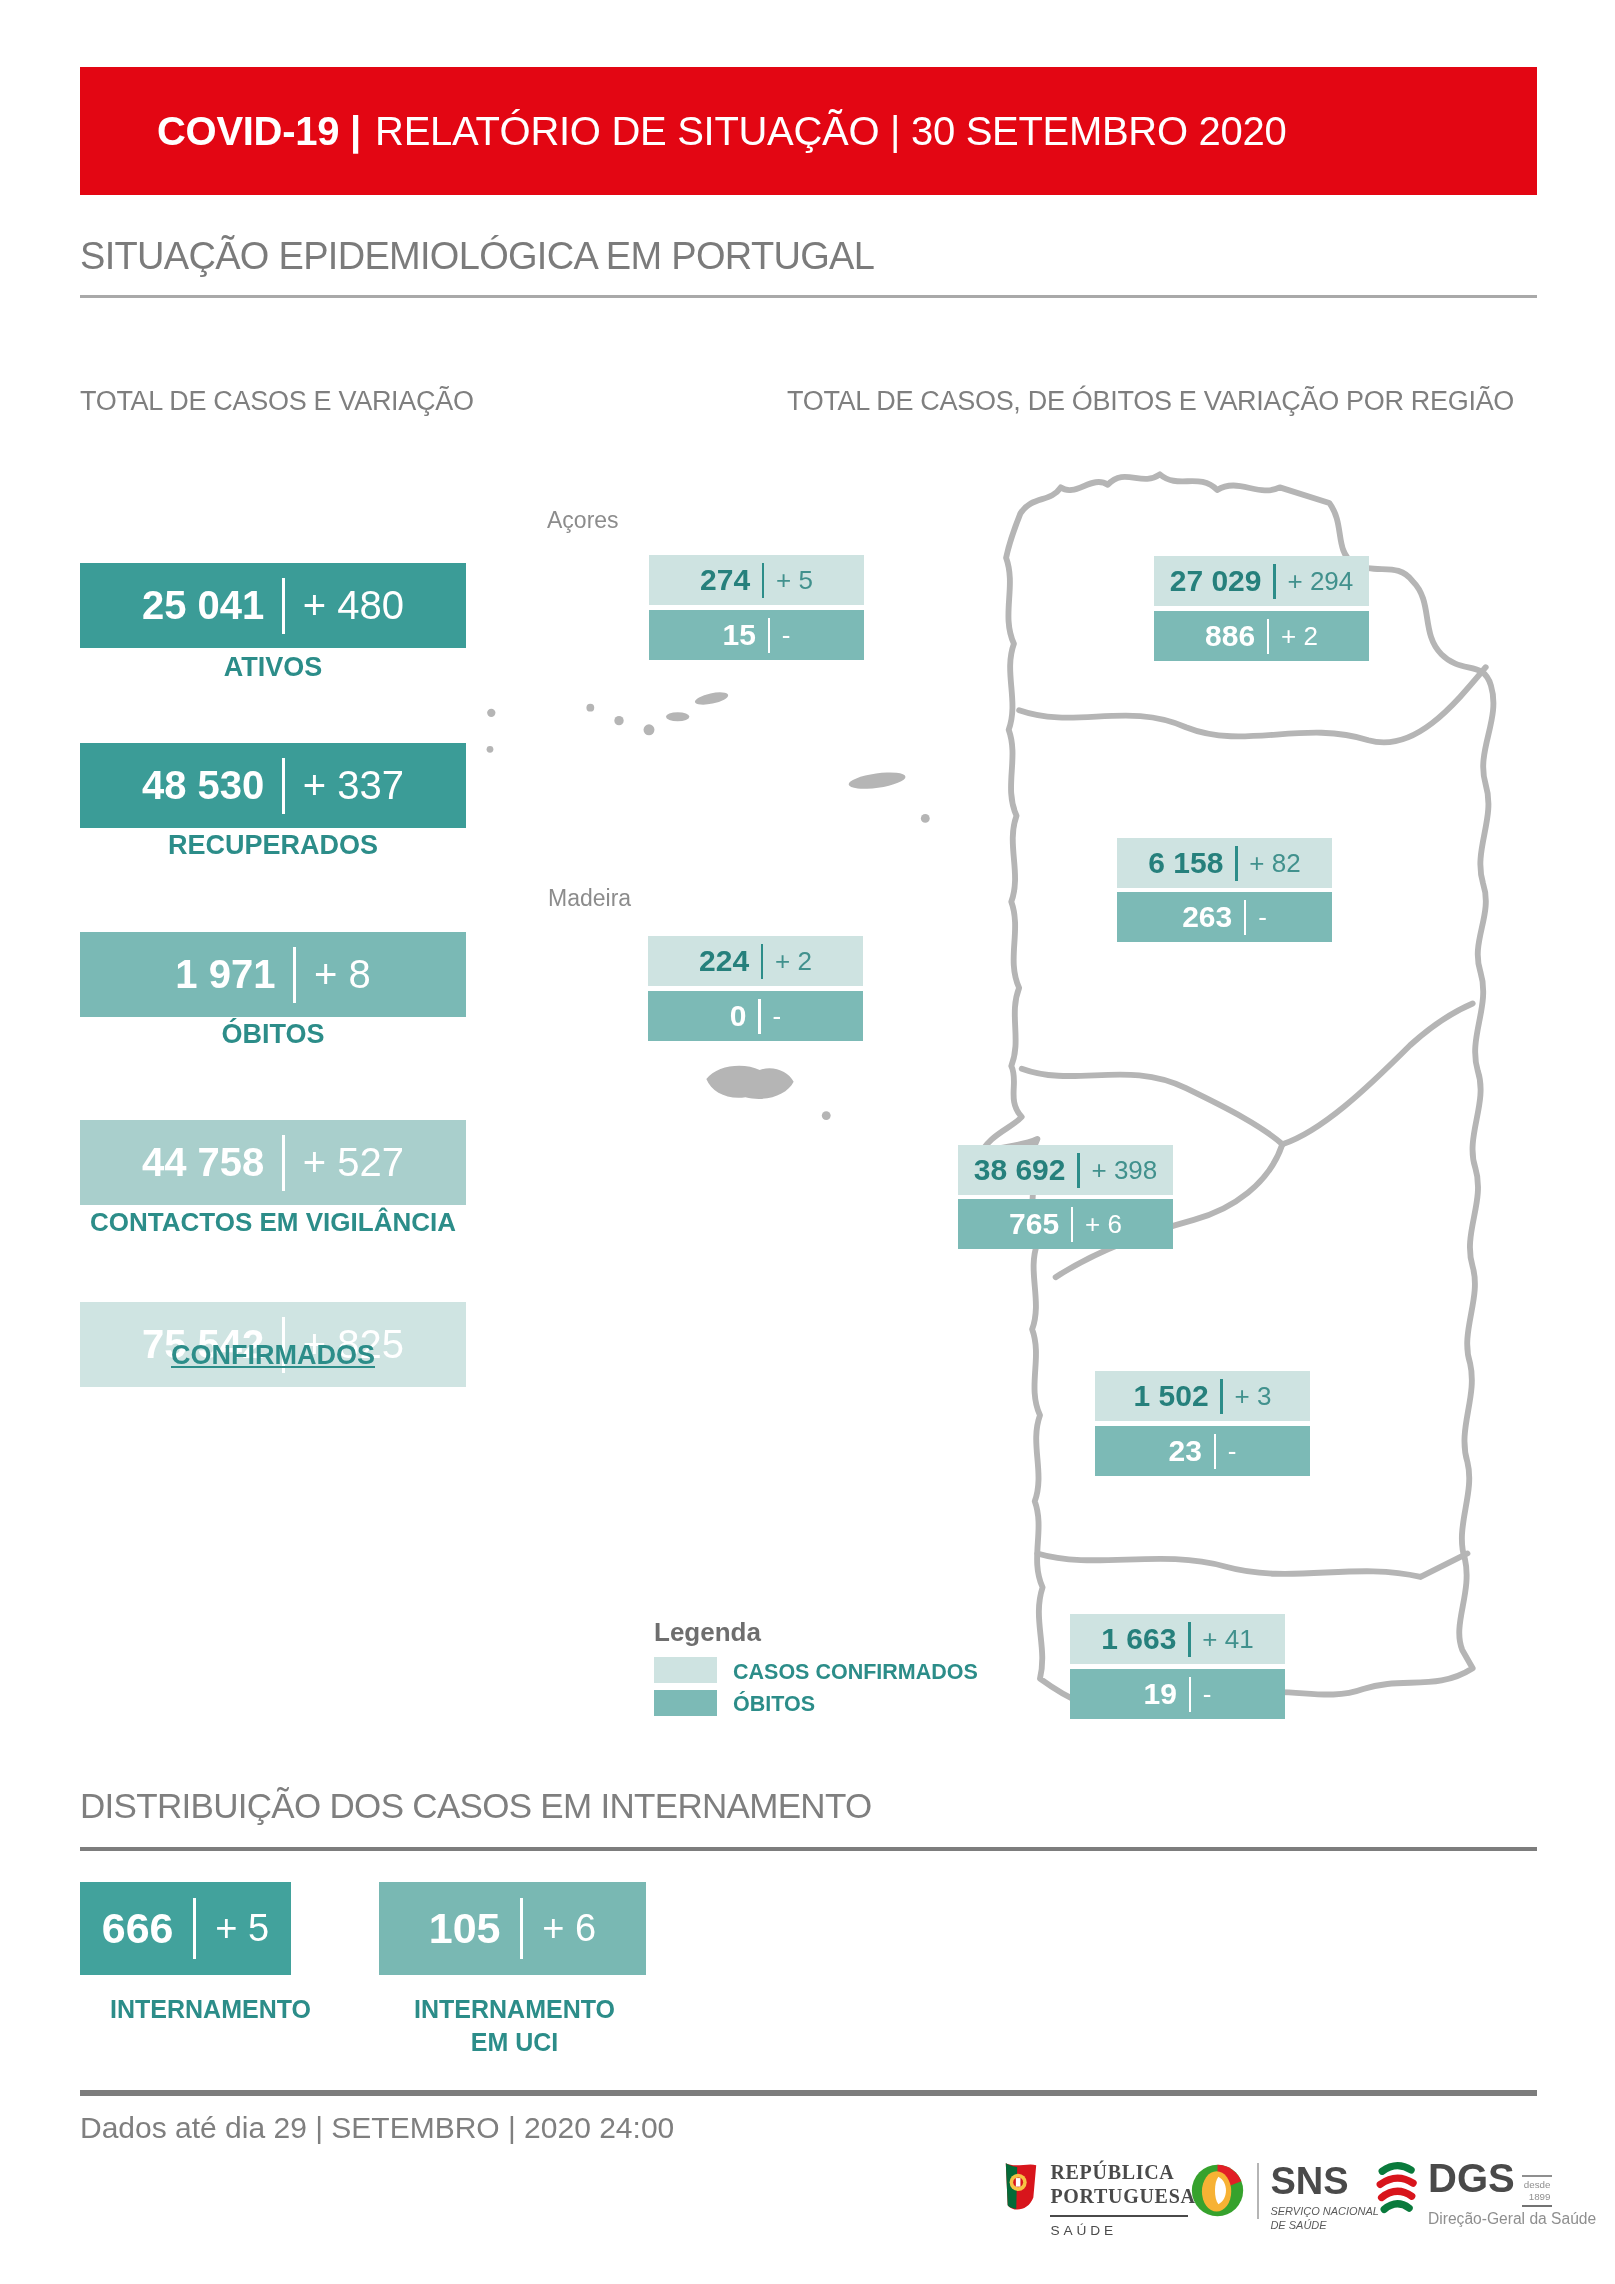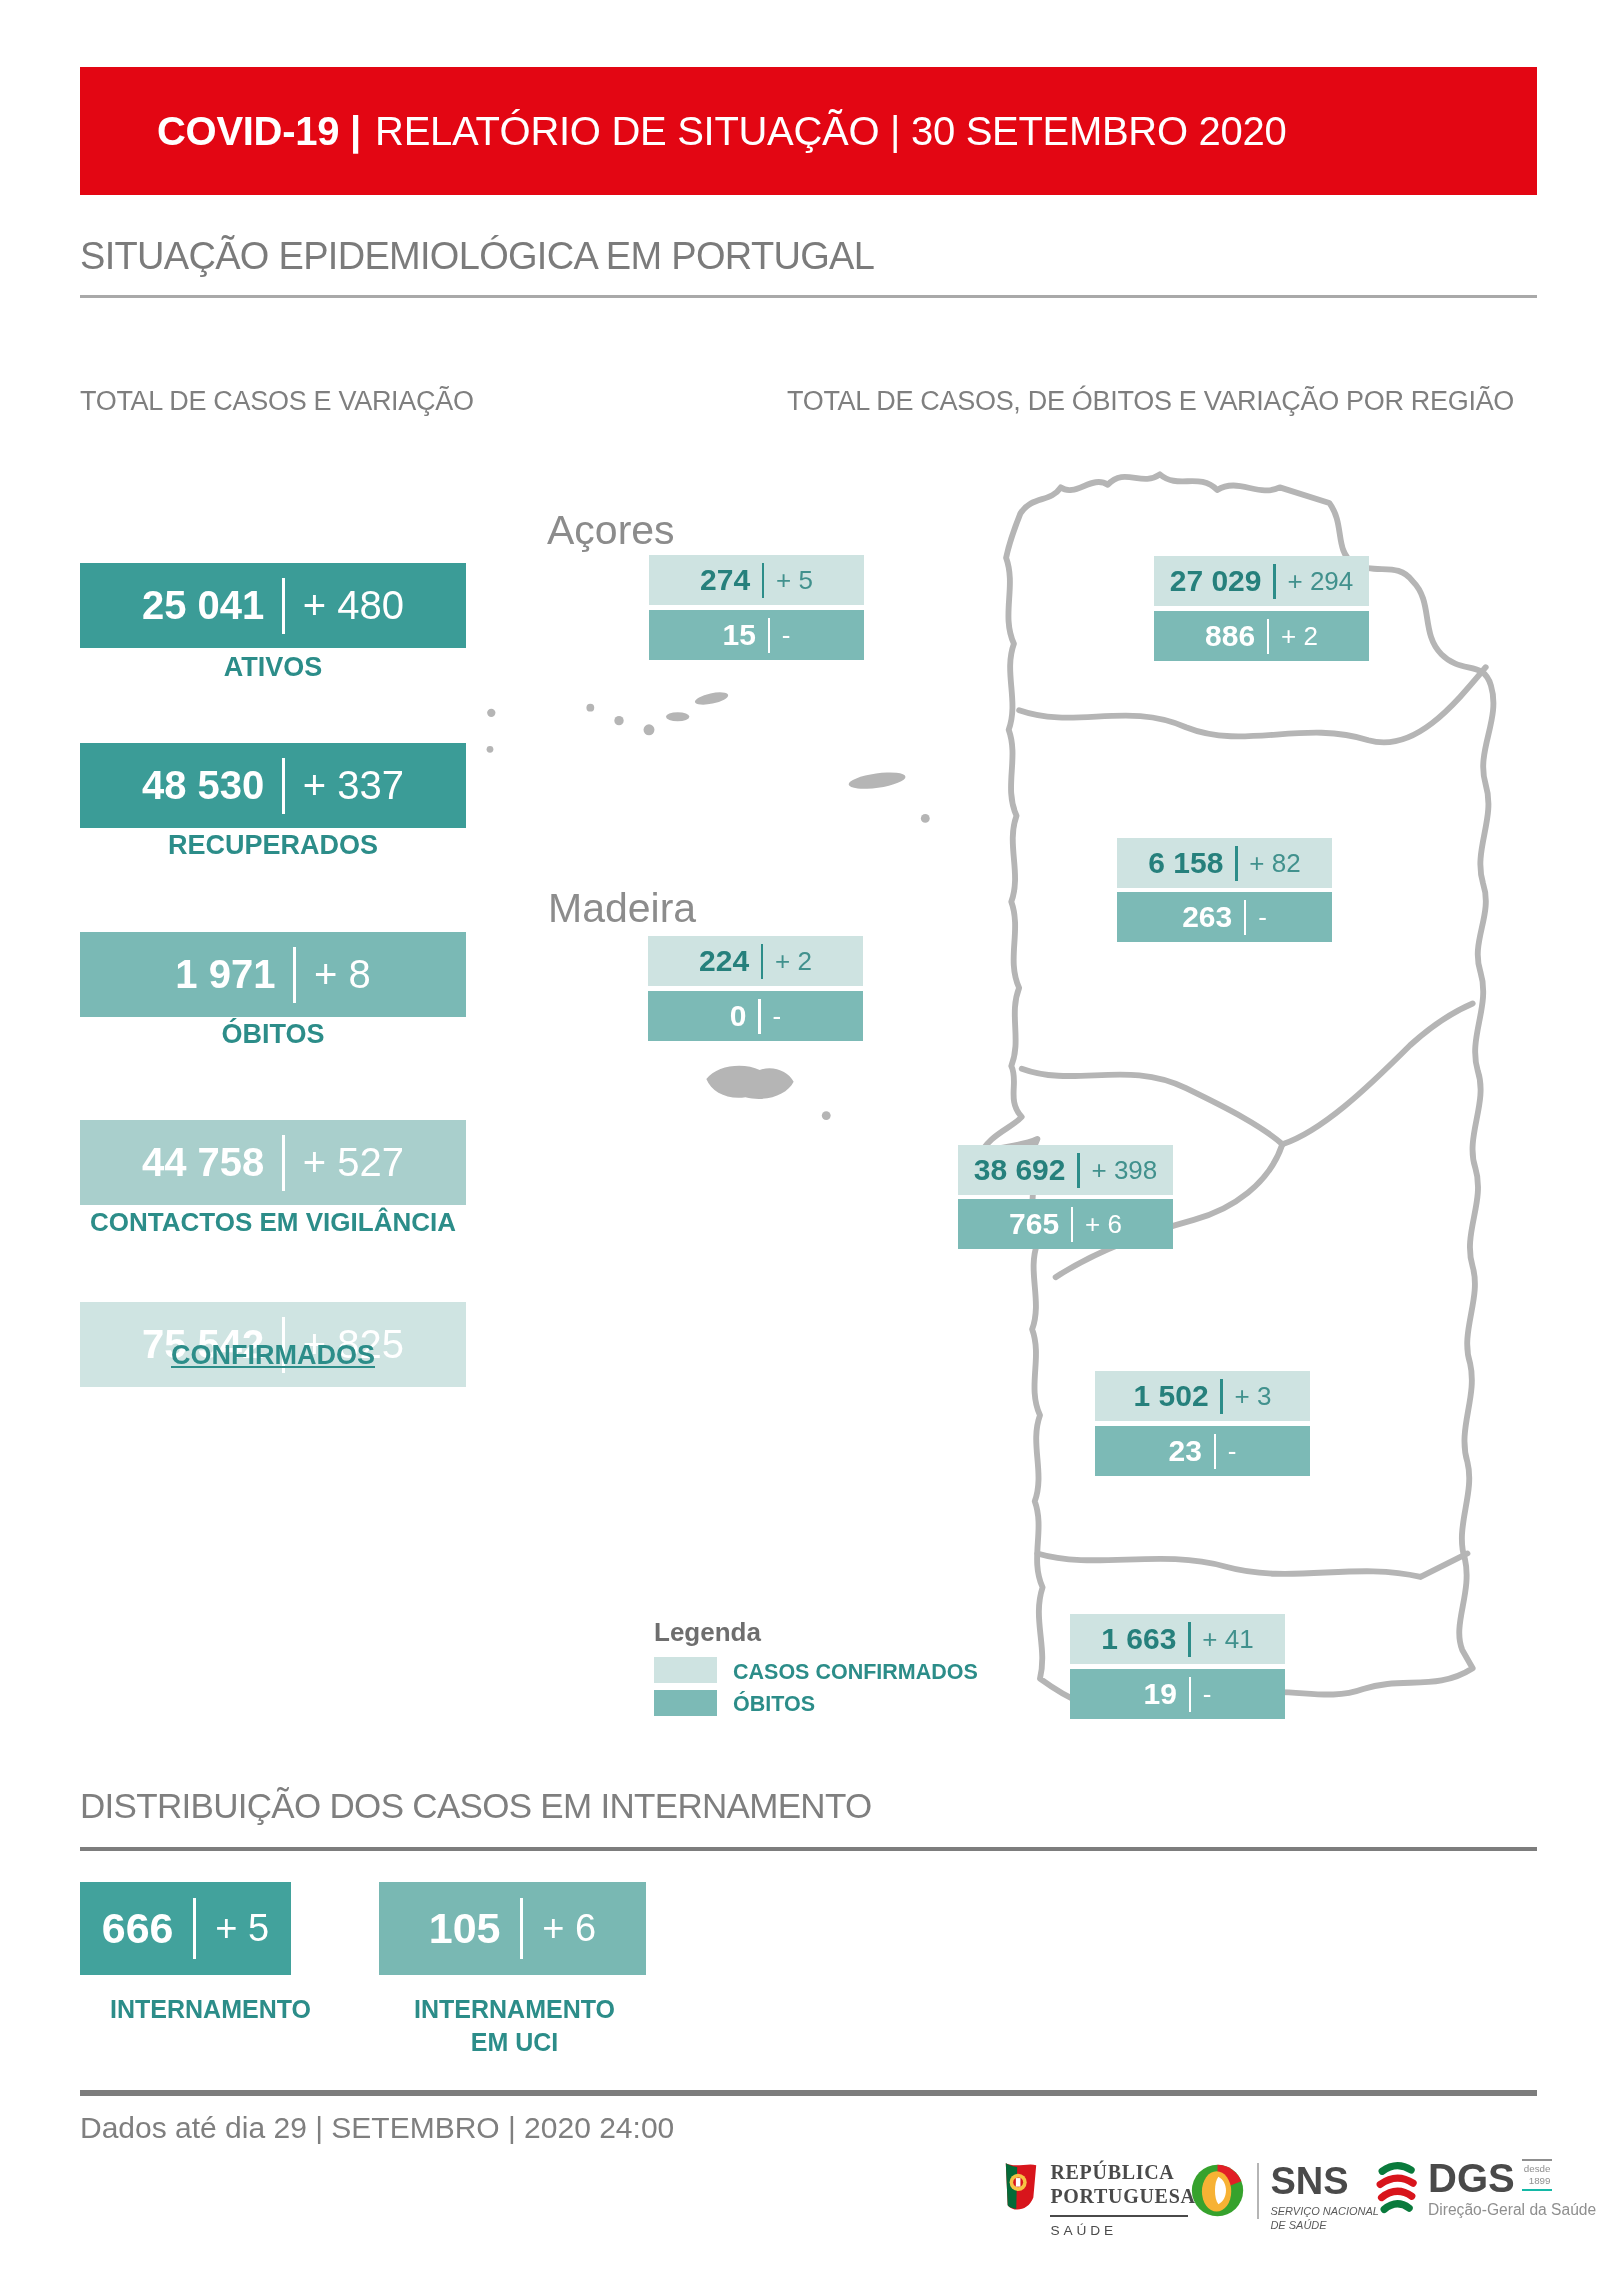--- a/index.html
+++ b/index.html
@@ -39,21 +39,21 @@
   .sl1{top:652px;}.sl2{top:830px;}.sl3{top:1019px;}
   .sl4{top:1207px;font-size:26px;}.sl5{top:1340px;text-decoration:underline;}
 
   
   .map{position:absolute;left:417px;top:430px;width:1186px;height:1349px;}
   .map .land{fill:#ffffff;stroke:#b5b5b5;stroke-width:4.5;stroke-linejoin:round;}
   .map .border{fill:none;stroke:#b5b5b5;stroke-width:4.5;stroke-linecap:round;}
   .map .isle{fill:#b5b5b5;}
 
   
-  .rlabel{position:absolute;font-size:41px;color:#8c8c8c;}
+  .rlabel{position:absolute;font-size:23px;color:#8c8c8c;}
   .rl-acores{left:547px;top:507px;}
   .rl-madeira{left:548px;top:885px;}
 
   .rrow{position:absolute;width:215px;height:50px;display:flex;align-items:center;
         justify-content:center;gap:11.7px;}
   .rrow.light{background:#cee3e1;}
   .rrow.dark{background:#7cbab6;}
   .rrow .rnum{font-size:30px;font-weight:700;}
   .rrow.light .rnum{color:#26807c;}
   .rrow.dark .rnum{color:#ffffff;}
@@ -105,22 +105,22 @@
   .rp-sub{font-size:13.7px;letter-spacing:3.9px;color:#4a4a4a;font-weight:400;}
 
   .logo-sns{left:1190px;top:2163px;gap:11.7px;}
   .sns-div{width:2px;height:56px;background:#b5b5b5;}
   .sns-abbr{font-size:38px;font-weight:700;color:#4a4a4a;line-height:0.95;}
   .sns-sub{font-size:11px;color:#5a5a5a;line-height:1.3;margin-top:4.6px;font-style:italic;}
 
   .logo-dgs{left:1373px;top:2159px;gap:9px;}
   .dgs-row{display:flex;align-items:flex-start;gap:7.8px;}
   .dgs-abbr{font-size:40px;font-weight:700;color:#4a4a4a;line-height:0.95;}
-  .dgs-since{font-size:9.8px;color:#8f8f8f;border-top:2px solid #8f8f8f;border-bottom:2px solid #14b8a6;
-             padding:2px 1.3px;margin-top:0;line-height:1.2;text-align:right;}
+  .dgs-since{font-size:9.8px;color:#8f8f8f;border-top:2px solid #8f8f8f;border-bottom:2px solid #737373;
+             padding:2px 1.3px;margin-top:16px;line-height:1.2;text-align:right;}
   .dgs-sub{font-size:15.6px;color:#8f8f8f;margin-top:3.9px;}
 </style>
 </head>
 <body>
 
 <div class="page">
 
   <div class="banner">
     <span class="b1">COVID-19 |</span>
     <span class="b2">RELATÓRIO DE SITUAÇÃO | 30 SETEMBRO 2020</span>

